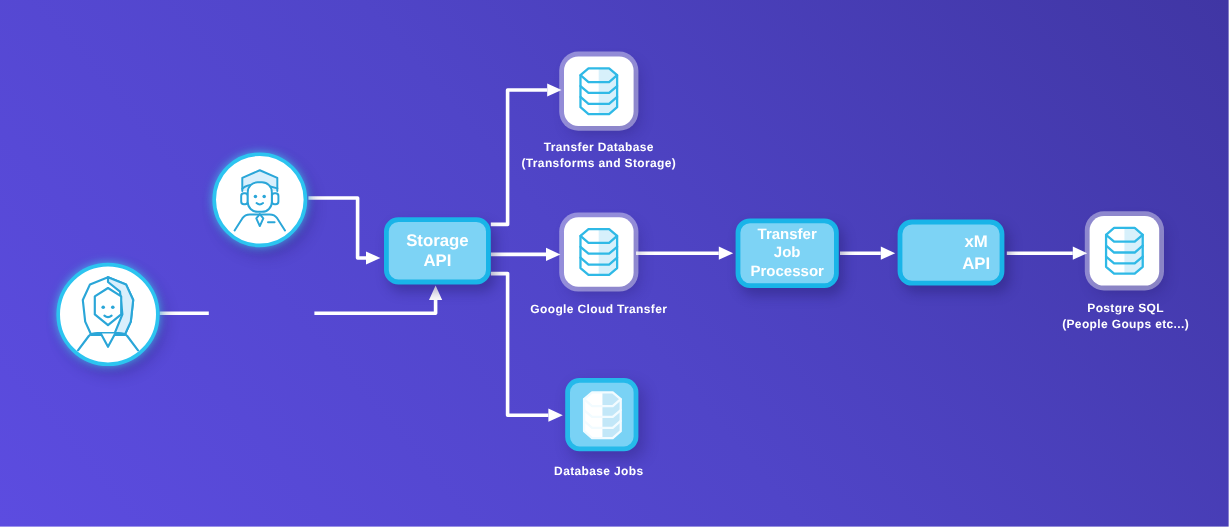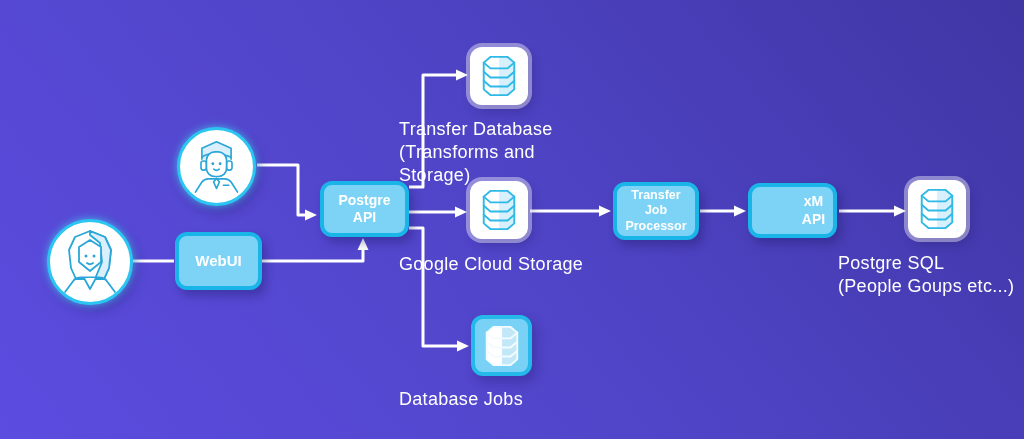--- a/index.html
+++ b/index.html
@@ -34,22 +34,22 @@
     box-shadow:0 0 0 4px rgba(255,255,255,.40), 4px 6px 12px rgba(30,20,90,.3);
     display:flex; align-items:center; justify-content:center;
   }
   .tile.blue{
     width:61px; height:61px; background:var(--tile-blue-fill);
     border:4px solid #25b9ea;
     box-shadow:4px 6px 12px rgba(30,20,90,.3);
   }
   .tile svg{display:block;}
   .tile-label{
-    position:absolute; width:200px; color:var(--text-color);
-    font-size:18px; letter-spacing:.3px; line-height:1.28; font-weight:400;
+    position:absolute; width:200px; text-align:center; color:var(--text-color);
+    font-size:10px; letter-spacing:.3px; line-height:1.28; font-weight:700;
   }
   .tile-label span{display:block;}
 </style>
 </head>
 <body>
 
 <div class="stage">
 
   <svg class="connectors" width="1024" height="439" viewBox="0 0 1024 439">
     <defs>
@@ -96,26 +96,23 @@
         <path d="M40,18 L51,25 L51,40 L40,49 L29,40 L29,25 Z" fill="#ffffff"></path>
         <path d="M37,41 Q40,43.5 43,41"></path>
         <path d="M15,70 L24,58 Q26.5,55.5 31,55.5 L49,55.5 Q53.5,55.5 56,58 L65,70"></path>
         <path d="M34,56 L40,67 L46,56" fill="#ffffff"></path>
       </g>
       <circle cx="36" cy="34" r="1.5" fill="#2aa6d8"></circle>
       <circle cx="44" cy="34" r="1.5" fill="#2aa6d8"></circle>
     </svg>
   </div>
 
-  <div class="node-box" style="left:175px; top:232px; width:87px; height:58px; font-size:15px;">
-    <span>WebUI</span>
-  </div>
 
   <div class="node-box" style="left:320px; top:181px; width:89px; height:56px; font-size:14px; padding:0 6px;">
-    <span>Postgre API</span>
+    <span>Storage API</span>
   </div>
 
   <div class="node-box" style="left:613px; top:182px; width:86px; height:58px; font-size:12.5px; padding:0 3px;">
     <span>Transfer Job Processor</span>
   </div>
 
   <div class="node-box" style="left:748px; top:183px; width:89px; height:55px; font-size:14px;padding-left:42px;">
     <span>xM API</span>
   </div>
 
@@ -144,21 +141,21 @@
     <svg width="42" height="48" viewBox="0 0 44 50">
       <g stroke="#2fb9e6" stroke-width="2" stroke-linejoin="round" stroke-linecap="round">
         <path d="M6,11 L13,5 L31,5 L38,11 L38,39 L31,45 L13,45 L6,39 Z" fill="url(#dbshadeA)"></path>
         <path d="M6,11 L13,17 L31,17 L38,11" fill="none"></path>
         <path d="M6,20.5 L13,26.5 L31,26.5 L38,20.5" fill="none"></path>
         <path d="M6,30 L13,36 L31,36 L38,30" fill="none"></path>
       </g>
     </svg>
   </div>
   <div class="tile-label" style="left:399px; top:253px;">
-    <span>Google Cloud Storage</span>
+    <span>Google Cloud Transfer</span>
   </div>
 
   <div class="tile blue" style="left:471px; top:315px;">
     <svg width="42" height="48" viewBox="0 0 44 50">
       <defs>
         <linearGradient id="dbshadeB" x1="0" y1="0" x2="1" y2="0">
           <stop offset="0.48" stop-color="#ffffff"></stop>
           <stop offset="0.52" stop-color="#c2e7f8"></stop>
         </linearGradient>
       </defs>

